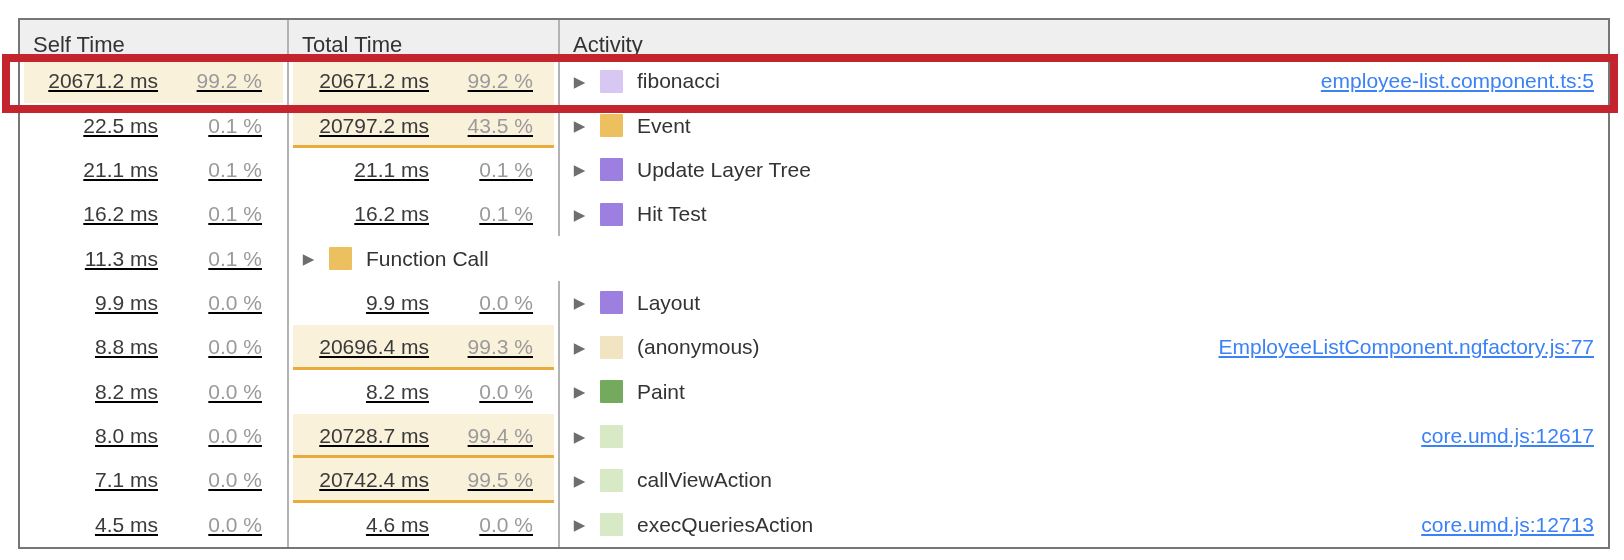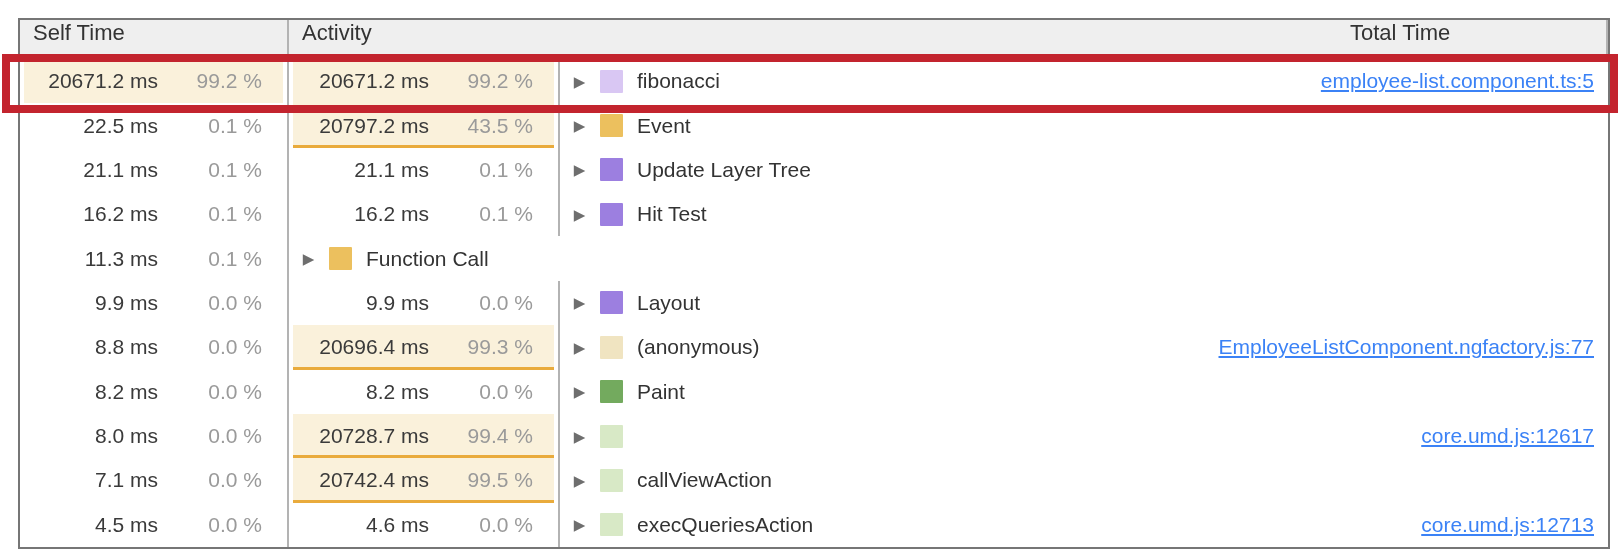--- a/index.html
+++ b/index.html
@@ -9,33 +9,33 @@
 
   .datagrid {
     position:absolute; left:18px; top:18px; width:1592px; height:531px;
     border:2px solid #767676; background:#fff;
     display:flex; flex-direction:column;
   }
 
   
   .grid-header { display:flex; height:39px; flex:0 0 39px; background:#efefef;
                  border-bottom:1px solid #c8c8c8; }
-  .hcell { display:flex; align-items:flex-start; padding-left:13px;
+  .hcell { display:flex; align-items:flex-end; padding-left:13px;
            font-size:22px; color:#333; border-right:2px solid #b3b3b3; }
   .hcell.self  { width:269px; flex:0 0 269px; }
   .hcell.total { width:271px; flex:0 0 271px; }
   .hcell.activity { flex:1; border-right:none; }
 
   
   .grid-body { display:flex; flex-direction:column; flex:1; }
   .row { display:flex; flex:1; min-height:0; }
 
   .tcell { position:relative; display:flex; align-items:center;
            padding-right:25px; border-right:2px solid #b3b3b3;
-           font-size:21px; }
+           font-size:21px;text-decoration:underline; }
   .tcell.self  { width:269px; flex:0 0 269px; }
   .tcell.total { width:271px; flex:0 0 271px; }
   .tcell .time { position:relative; flex:1; text-align:right; color:#3a3a3a; }
   .tcell .pct  { position:relative; width:104px; text-align:right; color:#9a9a9a; }
 
   .tcell.hl::before { content:""; position:absolute; left:4px; right:4px; top:0; bottom:0;
                       background:#faf1db; }
   .tcell.hl-line::before { border-bottom:3px solid #e9ab3c; }
 
   .acell { flex:1; display:flex; align-items:center; padding:0 14px 0 12px; min-width:0; }
@@ -58,25 +58,25 @@
 <body>
 
 <div class="stage">
 
   <div class="datagrid">
 
     <div class="grid-header">
       <div class="hcell self">
         <span>Self Time</span>
       </div>
+      <div class="hcell total">
+        <span>Total Time</span>
+      </div>
       <div class="hcell activity">
         <span>Activity</span>
-      </div>
-      <div class="hcell total">
-        <span>Total Time</span>
       </div>
     </div>
 
     <div class="grid-body">
         <div class="row">
     <div class="tcell self hl">
       <span class="time">20671.2 ms</span>
       <span class="pct">99.2 %</span>
     </div>
     <div class="tcell total hl">

